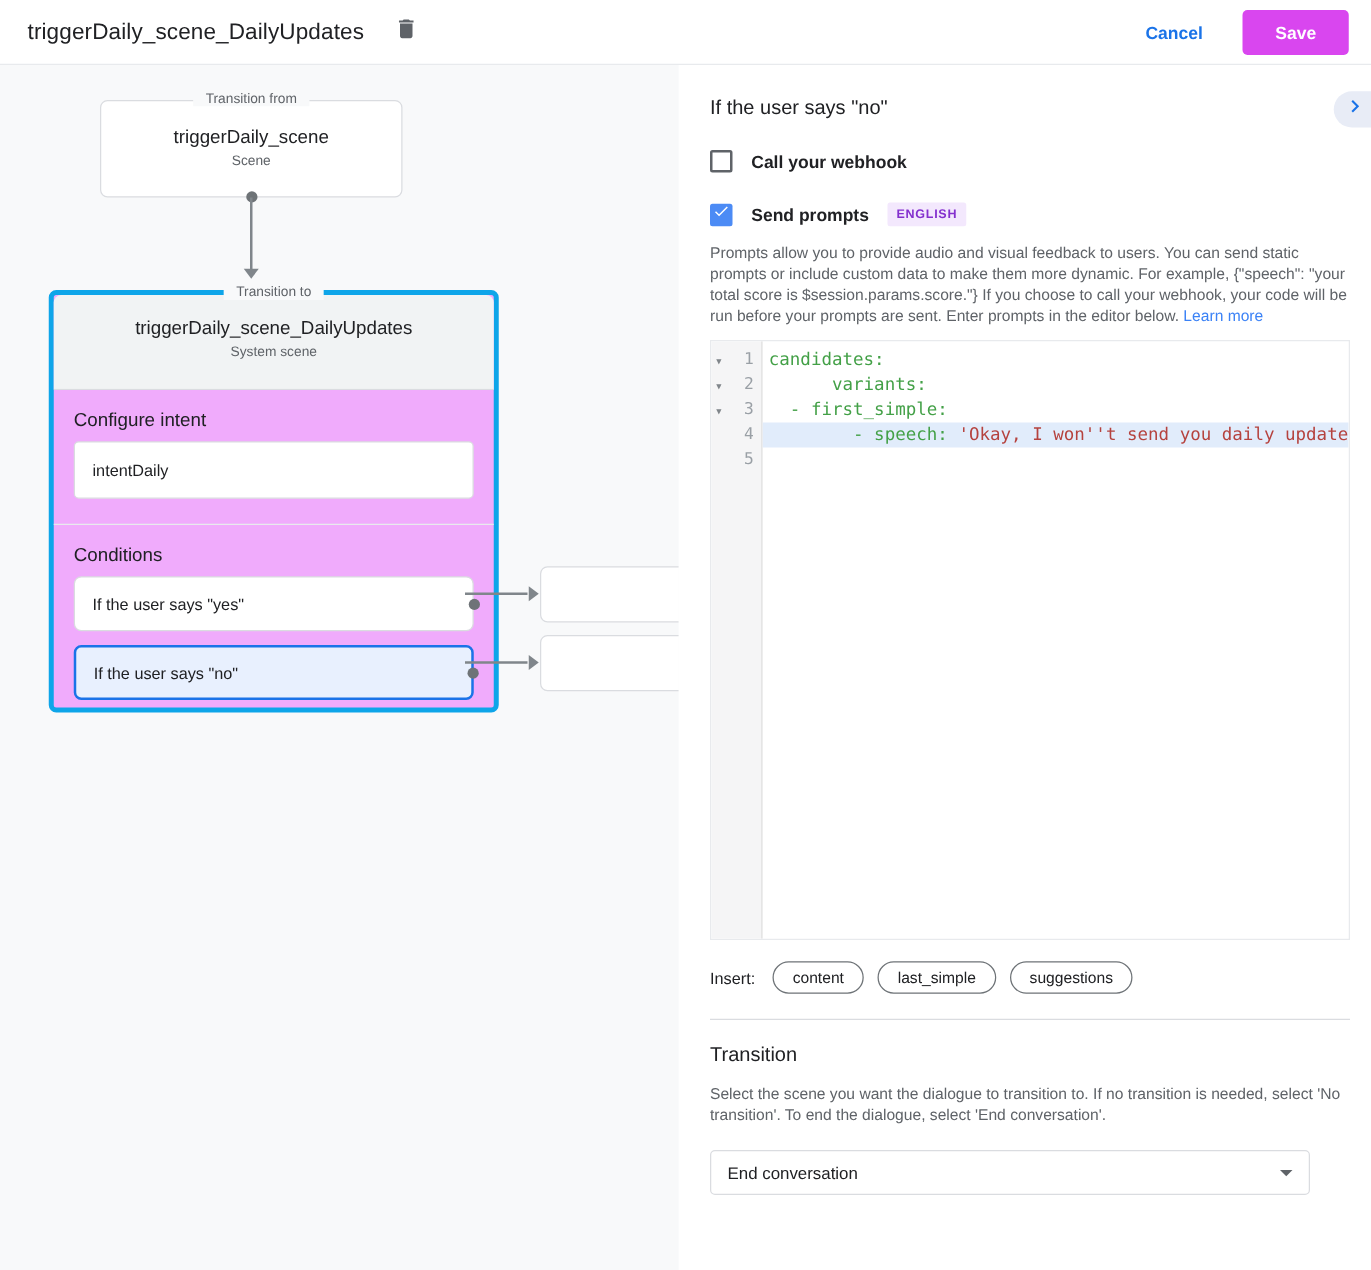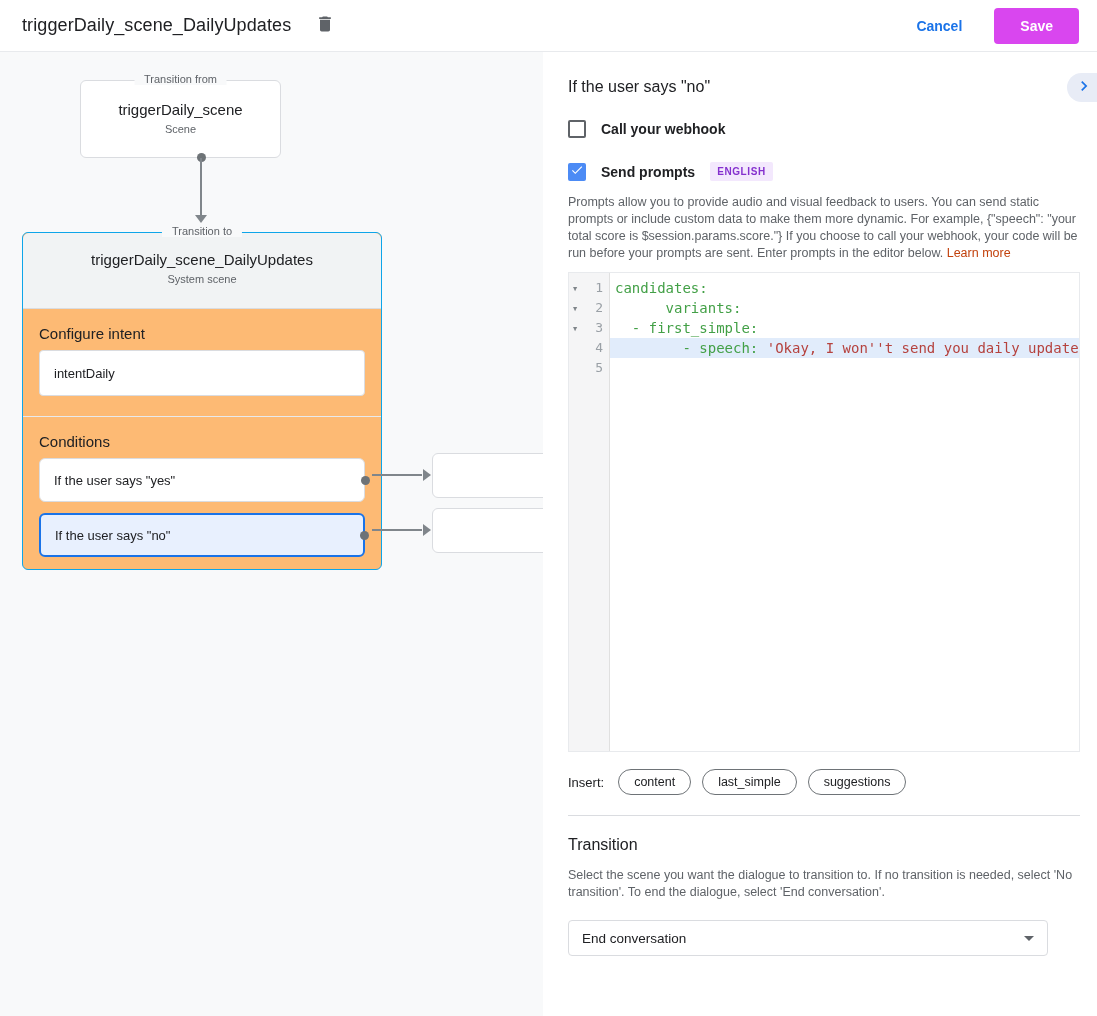--- a/index.html
+++ b/index.html
@@ -17,33 +17,33 @@
   .topbar-spacer { flex:1; }
   .cancel-btn { color:#1a73e8; font-size:14px; font-weight:bold; margin-right:32px; cursor:pointer; background:none; border:none; font-family:inherit; }
   .save-btn { background:#d946ef; color:#fff; font-size:14px; font-weight:bold; border:none;
               border-radius:4px; padding:10px 26px; cursor:pointer; font-family:inherit; }
 
   
   .canvas { position:absolute; top:52px; left:0; width:543px; height:964px;
             background:#f8f9fa; overflow:hidden; }
   .flow-legend { position:absolute; top:-8px; left:50%; transform:translateX(-50%);
                  background:#f8f9fa; padding:0 10px; font-size:11px; color:#5f6368; white-space:nowrap; }
-  .from-box { position:absolute; left:80px; top:28px; width:201px; height:78px; background:#fff;
+  .from-box { position:absolute; left:80px; top:28px; width:242px; height:78px; background:#fff;
               border:1px solid #dadce0; border-radius:6px; text-align:center; }
   .from-box .node-title { font-size:15px; margin-top:20px; color:#202124; }
   .from-box .node-sub { font-size:11px; color:#5f6368; margin-top:5px; }
 
   .conn-dot { position:absolute; width:9px; height:9px; border-radius:50%; background:#6e7377; }
   .conn-vline { position:absolute; left:200px; top:106px; width:2px; height:58px; background:#80868b; }
   .arrow-down { position:absolute; left:195px; top:163px; width:0; height:0;
                 border-left:6px solid transparent; border-right:6px solid transparent;
                 border-top:8px solid #80868b; }
 
-  .to-card { position:absolute; left:22px; top:180px; width:360px; height:338px; background:#fdba74;
-             border:1px solid #0ea5e9; border-radius:6px; }
+  .to-card { position:absolute; left:39px; top:180px; width:360px; height:338px; background:#f0abfc;
+             border:4px solid #0ea5e9; border-radius:6px; }
   .card-header { background:#f1f3f4; border-bottom:1px solid #dadce0; border-radius:6px 6px 0 0;
                  height:76px; text-align:center; padding-top:18px; }
   .card-title { font-size:15px; color:#202124; }
   .card-sub { font-size:11px; color:#5f6368; margin-top:5px; }
   .card-body { padding:16px; }
   .section-label { font-size:15px; color:#202124; }
   .intent-input { margin-top:8px; height:46px; border:1px solid #dadce0; border-radius:4px;
                   background:#fff; display:flex; align-items:center; padding:0 14px;
                   font-size:13px; color:#202124; }
   .card-divider { border-top:1px solid #e8eaed; margin:20px -16px 0; }
@@ -72,21 +72,21 @@
   .check-row { display:flex; align-items:center; margin-top:24px; }
   .checkbox { width:18px; height:18px; border:2px solid #5f6368; border-radius:2px; background:#fff;
               flex:0 0 auto; cursor:pointer; }
   .checkbox.checked { border:none; background:#4c8bf5; display:flex; align-items:center;
                       justify-content:center; }
   .check-label { margin-left:15px; font-size:14px; font-weight:bold; color:#202124; }
   .lang-badge { margin-left:15px; background:#f3e8fd; color:#8430ce; font-size:10px; font-weight:bold;
                 letter-spacing:.6px; padding:4px 7px; border-radius:2px; }
 
   .desc { margin-top:13px; font-size:12.5px; line-height:17px; color:#5f6368; width:512px; }
-  .learn-more { color:#c2410c; text-decoration:none; cursor:pointer; }
+  .learn-more { color:#3b82f6; text-decoration:none; cursor:pointer; }
 
   .tabs { display:flex; margin-top:9px; }
   .tab { width:107px; height:30px; display:flex; align-items:center; justify-content:center;
          font-size:13px; font-weight:bold; color:#5f6368; cursor:pointer; }
   .tab.active { color:#1a73e8; background:#e8f0fe; }
 
   .editor { margin-top:10px; width:512px; height:480px; border:1px solid #e8eaed; background:#fff;
             display:flex; overflow:hidden; }
   .gutter { width:41px; background:#f5f5f6; border-right:1px solid #e0e0e0; padding-top:5px; flex:0 0 auto; }
   .gutter-row { position:relative; height:20px; line-height:20px; text-align:right; padding-right:6px;

